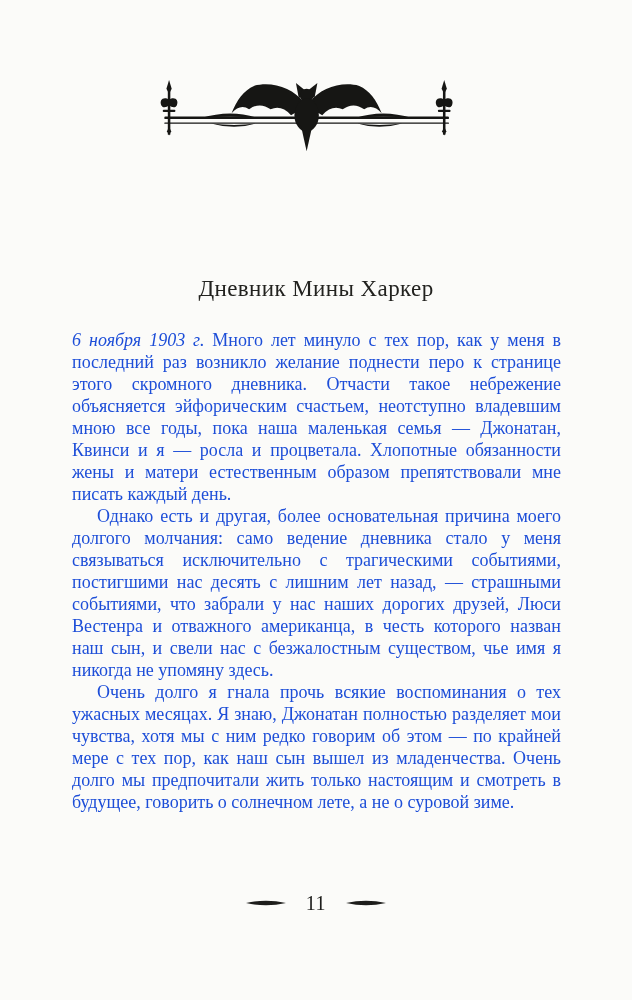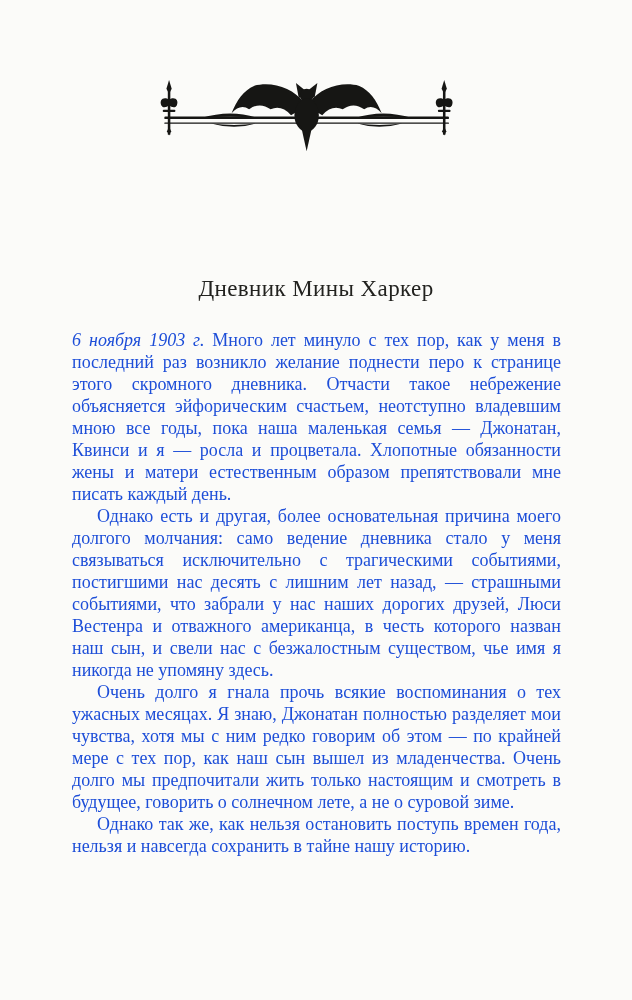--- a/index.html
+++ b/index.html
@@ -109,17 +109,29 @@
       <polygon points="154,50 166,50 160,77"></polygon>
     </svg>
   </div>
 
   <h1 class="chapter-title">Дневник Мины Харкер</h1>
 
   <div class="body-text">
     <p><span class="lead-italic">6 ноября 1903 г.</span><span> Много лет минуло с тех пор, как у меня в последний раз возникло желание поднести перо к странице этого скромного дневника. Отчасти такое небрежение объясняется эйфорическим счастьем, неотступно владевшим мною все годы, пока наша маленькая семья — Джонатан, Квинси и я — росла и процветала. Хлопотные обязанности жены и матери естественным образом препятствовали мне писать каждый день.</span></p>
     <p class="indent"><span>Однако есть и другая, более основательная причина моего долгого молчания: само ведение дневника стало у меня связываться исключительно с трагическими событиями, постигшими нас десять с лишним лет назад, — страшными событиями, что забрали у нас наших дорогих друзей, Люси Вестенра и отважного американца, в честь которого назван наш сын, и свели нас с безжалостным существом, чье имя я никогда не упомяну здесь.</span></p>
     <p class="indent"><span>Очень долго я гнала прочь всякие воспоминания о тех ужасных месяцах. Я знаю, Джонатан полностью разделяет мои чувства, хотя мы с ним редко говорим об этом — по крайней мере с тех пор, как наш сын вышел из младенчества. Очень долго мы предпочитали жить только настоящим и смотреть в будущее, говорить о солнечном лете, а не о суровой зиме.</span></p>
-    <p class="indent"><span>Однако так же, как нельзя остановить поступь времен года, нельзя и навсегда сохранить в тайне нашу историю.</span></p>
   </div>
 
+  <div class="footer">
+    <span class="diamond-dash">
+      <svg viewBox="0 0 40 10" xmlns="http://www.w3.org/2000/svg" fill="currentColor">
+        <path d="M0,5 Q20,0.4 40,5 Q20,9.6 0,5 Z"></path>
+      </svg>
+    </span>
+    <span class="page-number">11</span>
+    <span class="diamond-dash">
+      <svg viewBox="0 0 40 10" xmlns="http://www.w3.org/2000/svg" fill="currentColor">
+        <path d="M0,5 Q20,0.4 40,5 Q20,9.6 0,5 Z"></path>
+      </svg>
+    </span>
+  </div>
 
 </div>
 
 </body></html>

